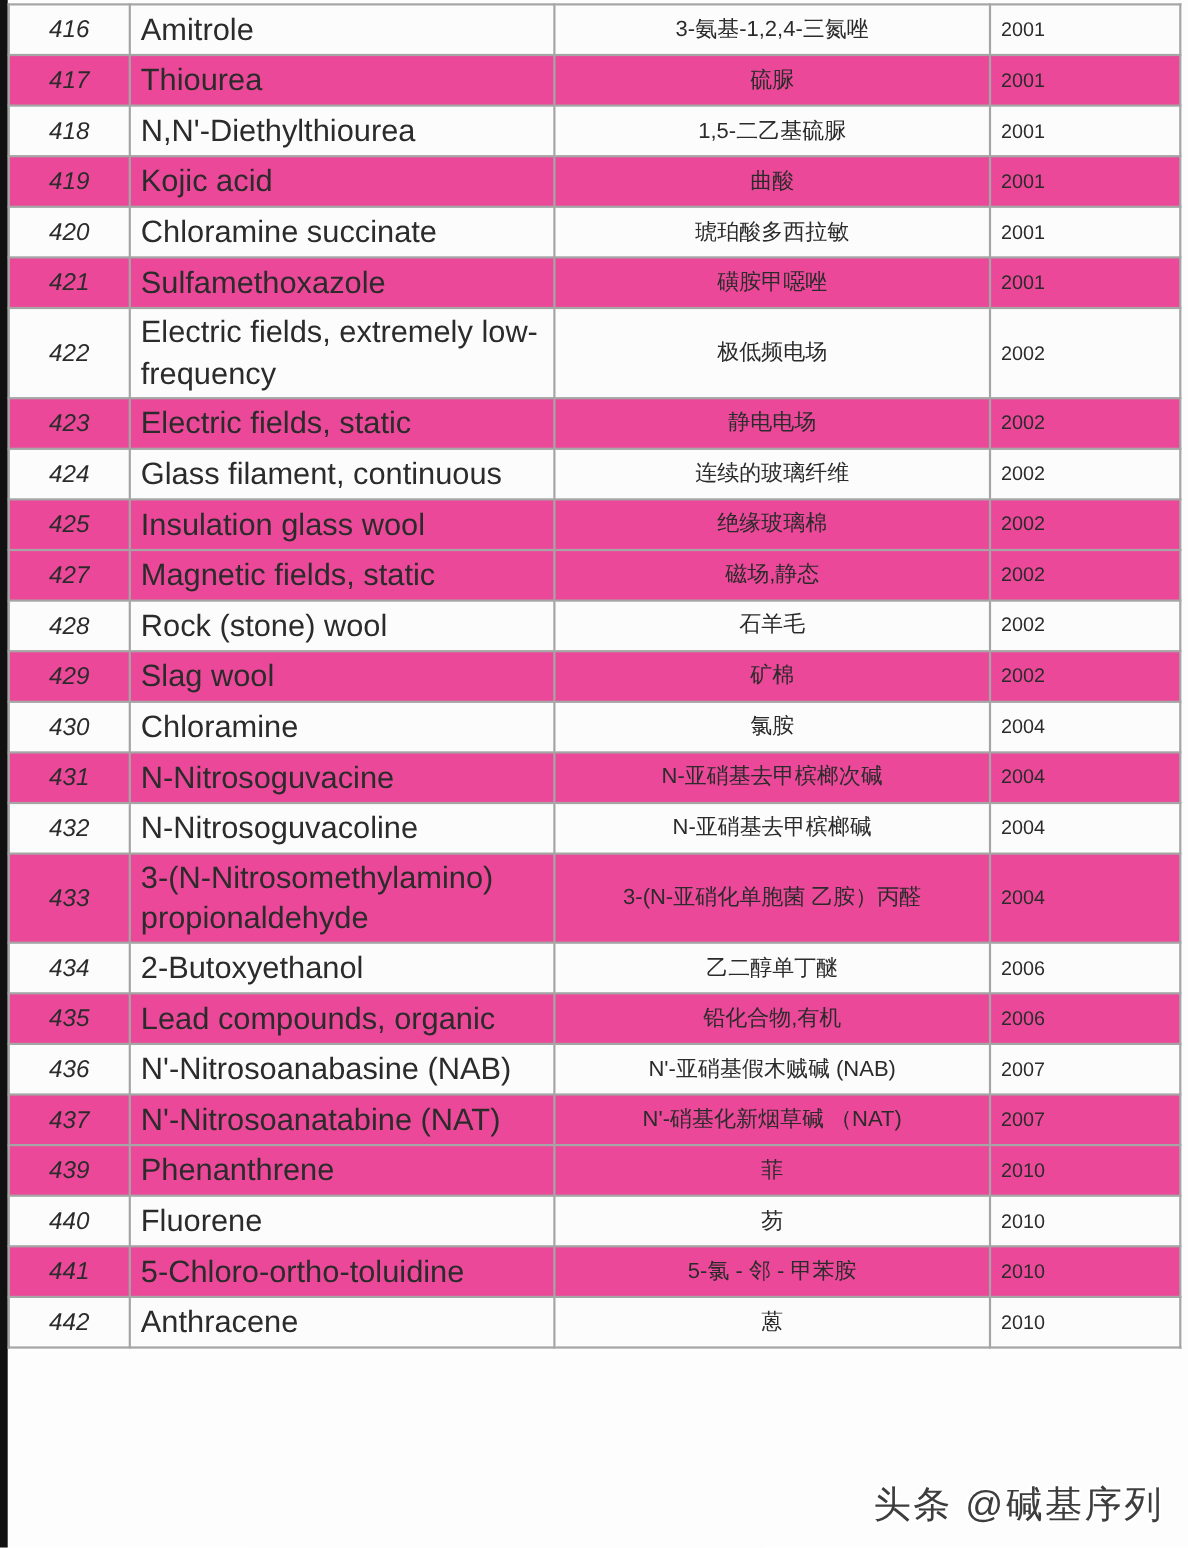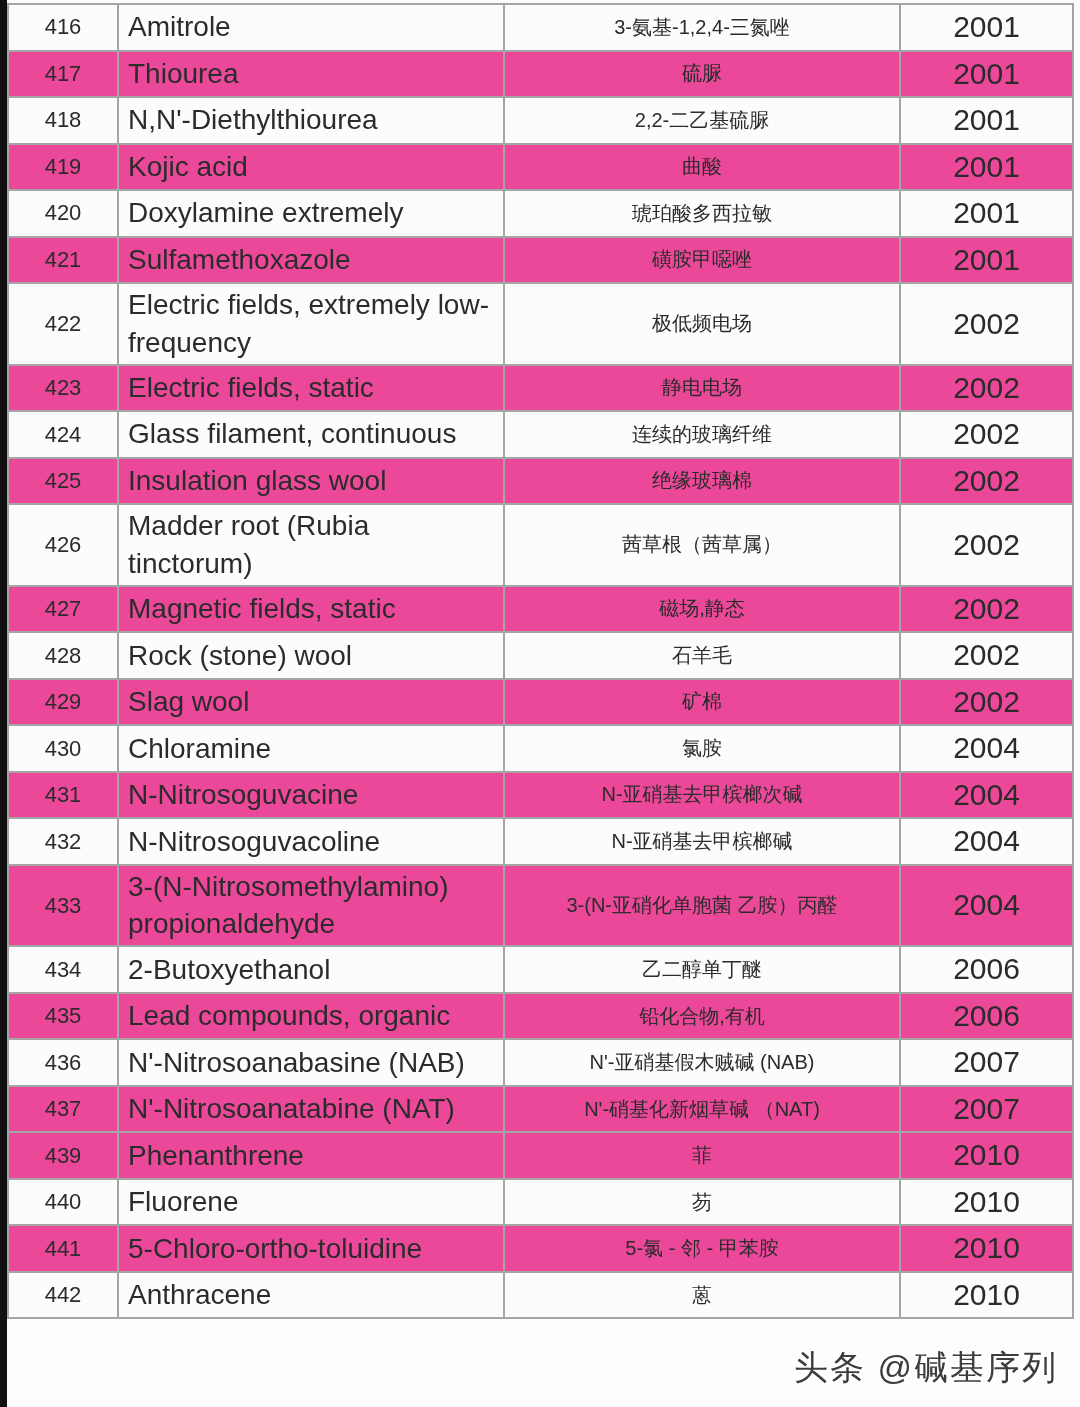--- a/index.html
+++ b/index.html
@@ -38,24 +38,24 @@
     border: 2px solid #a5a5a5;
     height: 46px;
     background: #fcfcfc;
     vertical-align: middle;
     padding: 2px 9px;
     box-sizing: border-box;
     line-height: 1.35;
   }
   tr.alt td { background: #ec4899; }
   tr.tall td { height: 74px; }
-  td.c-num  { width: 110px; text-align: center; font-size: 22px; padding: 2px 2px; }
+  td.c-num  { width: 110px; text-align: center; font-size: 22px; padding: 2px 2px; font-style: italic; }
   td.c-en   { width: 386px; text-align: left;   font-size: 28px; }
   td.c-zh   { width: 396px; text-align: center;   font-size: 20px; }
-  td.c-yr   { width: 173px; text-align: center; font-size: 30px; padding: 2px 2px; }
+  td.c-yr   { width: 173px; font-size: 18px; padding: 2px 2px; }
   .watermark {
     position: absolute;
     right: 22px;
     bottom: 16px;
     font-size: 34px;
     font-weight: normal;
     letter-spacing: 2px;
     color: #3d3d3d;
     text-shadow:
       -2px -2px 0 #ffffff, 2px -2px 0 #ffffff,
@@ -82,32 +82,32 @@
     </tr>
         <tr class="alt">
       <td class="c-num">417</td>
       <td class="c-en">Thiourea</td>
       <td class="c-zh">硫脲</td>
       <td class="c-yr">2001</td>
     </tr>
         <tr>
       <td class="c-num">418</td>
       <td class="c-en">N,N'-Diethylthiourea</td>
-      <td class="c-zh">2,2-二乙基硫脲</td>
+      <td class="c-zh">1,5-二乙基硫脲</td>
       <td class="c-yr">2001</td>
     </tr>
         <tr class="alt">
       <td class="c-num">419</td>
       <td class="c-en">Kojic acid</td>
       <td class="c-zh">曲酸</td>
       <td class="c-yr">2001</td>
     </tr>
         <tr>
       <td class="c-num">420</td>
-      <td class="c-en">Doxylamine extremely</td>
+      <td class="c-en">Chloramine succinate</td>
       <td class="c-zh">琥珀酸多西拉敏</td>
       <td class="c-yr">2001</td>
     </tr>
         <tr class="alt">
       <td class="c-num">421</td>
       <td class="c-en">Sulfamethoxazole</td>
       <td class="c-zh">磺胺甲噁唑</td>
       <td class="c-yr">2001</td>
     </tr>
         <tr class="tall">
@@ -127,26 +127,20 @@
       <td class="c-en">Glass filament, continuous</td>
       <td class="c-zh">连续的玻璃纤维</td>
       <td class="c-yr">2002</td>
     </tr>
         <tr class="alt">
       <td class="c-num">425</td>
       <td class="c-en">Insulation glass wool</td>
       <td class="c-zh">绝缘玻璃棉</td>
       <td class="c-yr">2002</td>
     </tr>
-        <tr>
-      <td class="c-num">426</td>
-      <td class="c-en">Madder root (Rubia tinctorum)</td>
-      <td class="c-zh">茜草根（茜草属）</td>
-      <td class="c-yr">2002</td>
-    </tr>
         <tr class="alt">
       <td class="c-num">427</td>
       <td class="c-en">Magnetic fields, static</td>
       <td class="c-zh">磁场,静态</td>
       <td class="c-yr">2002</td>
     </tr>
         <tr>
       <td class="c-num">428</td>
       <td class="c-en">Rock (stone) wool</td>
       <td class="c-zh">石羊毛</td>

